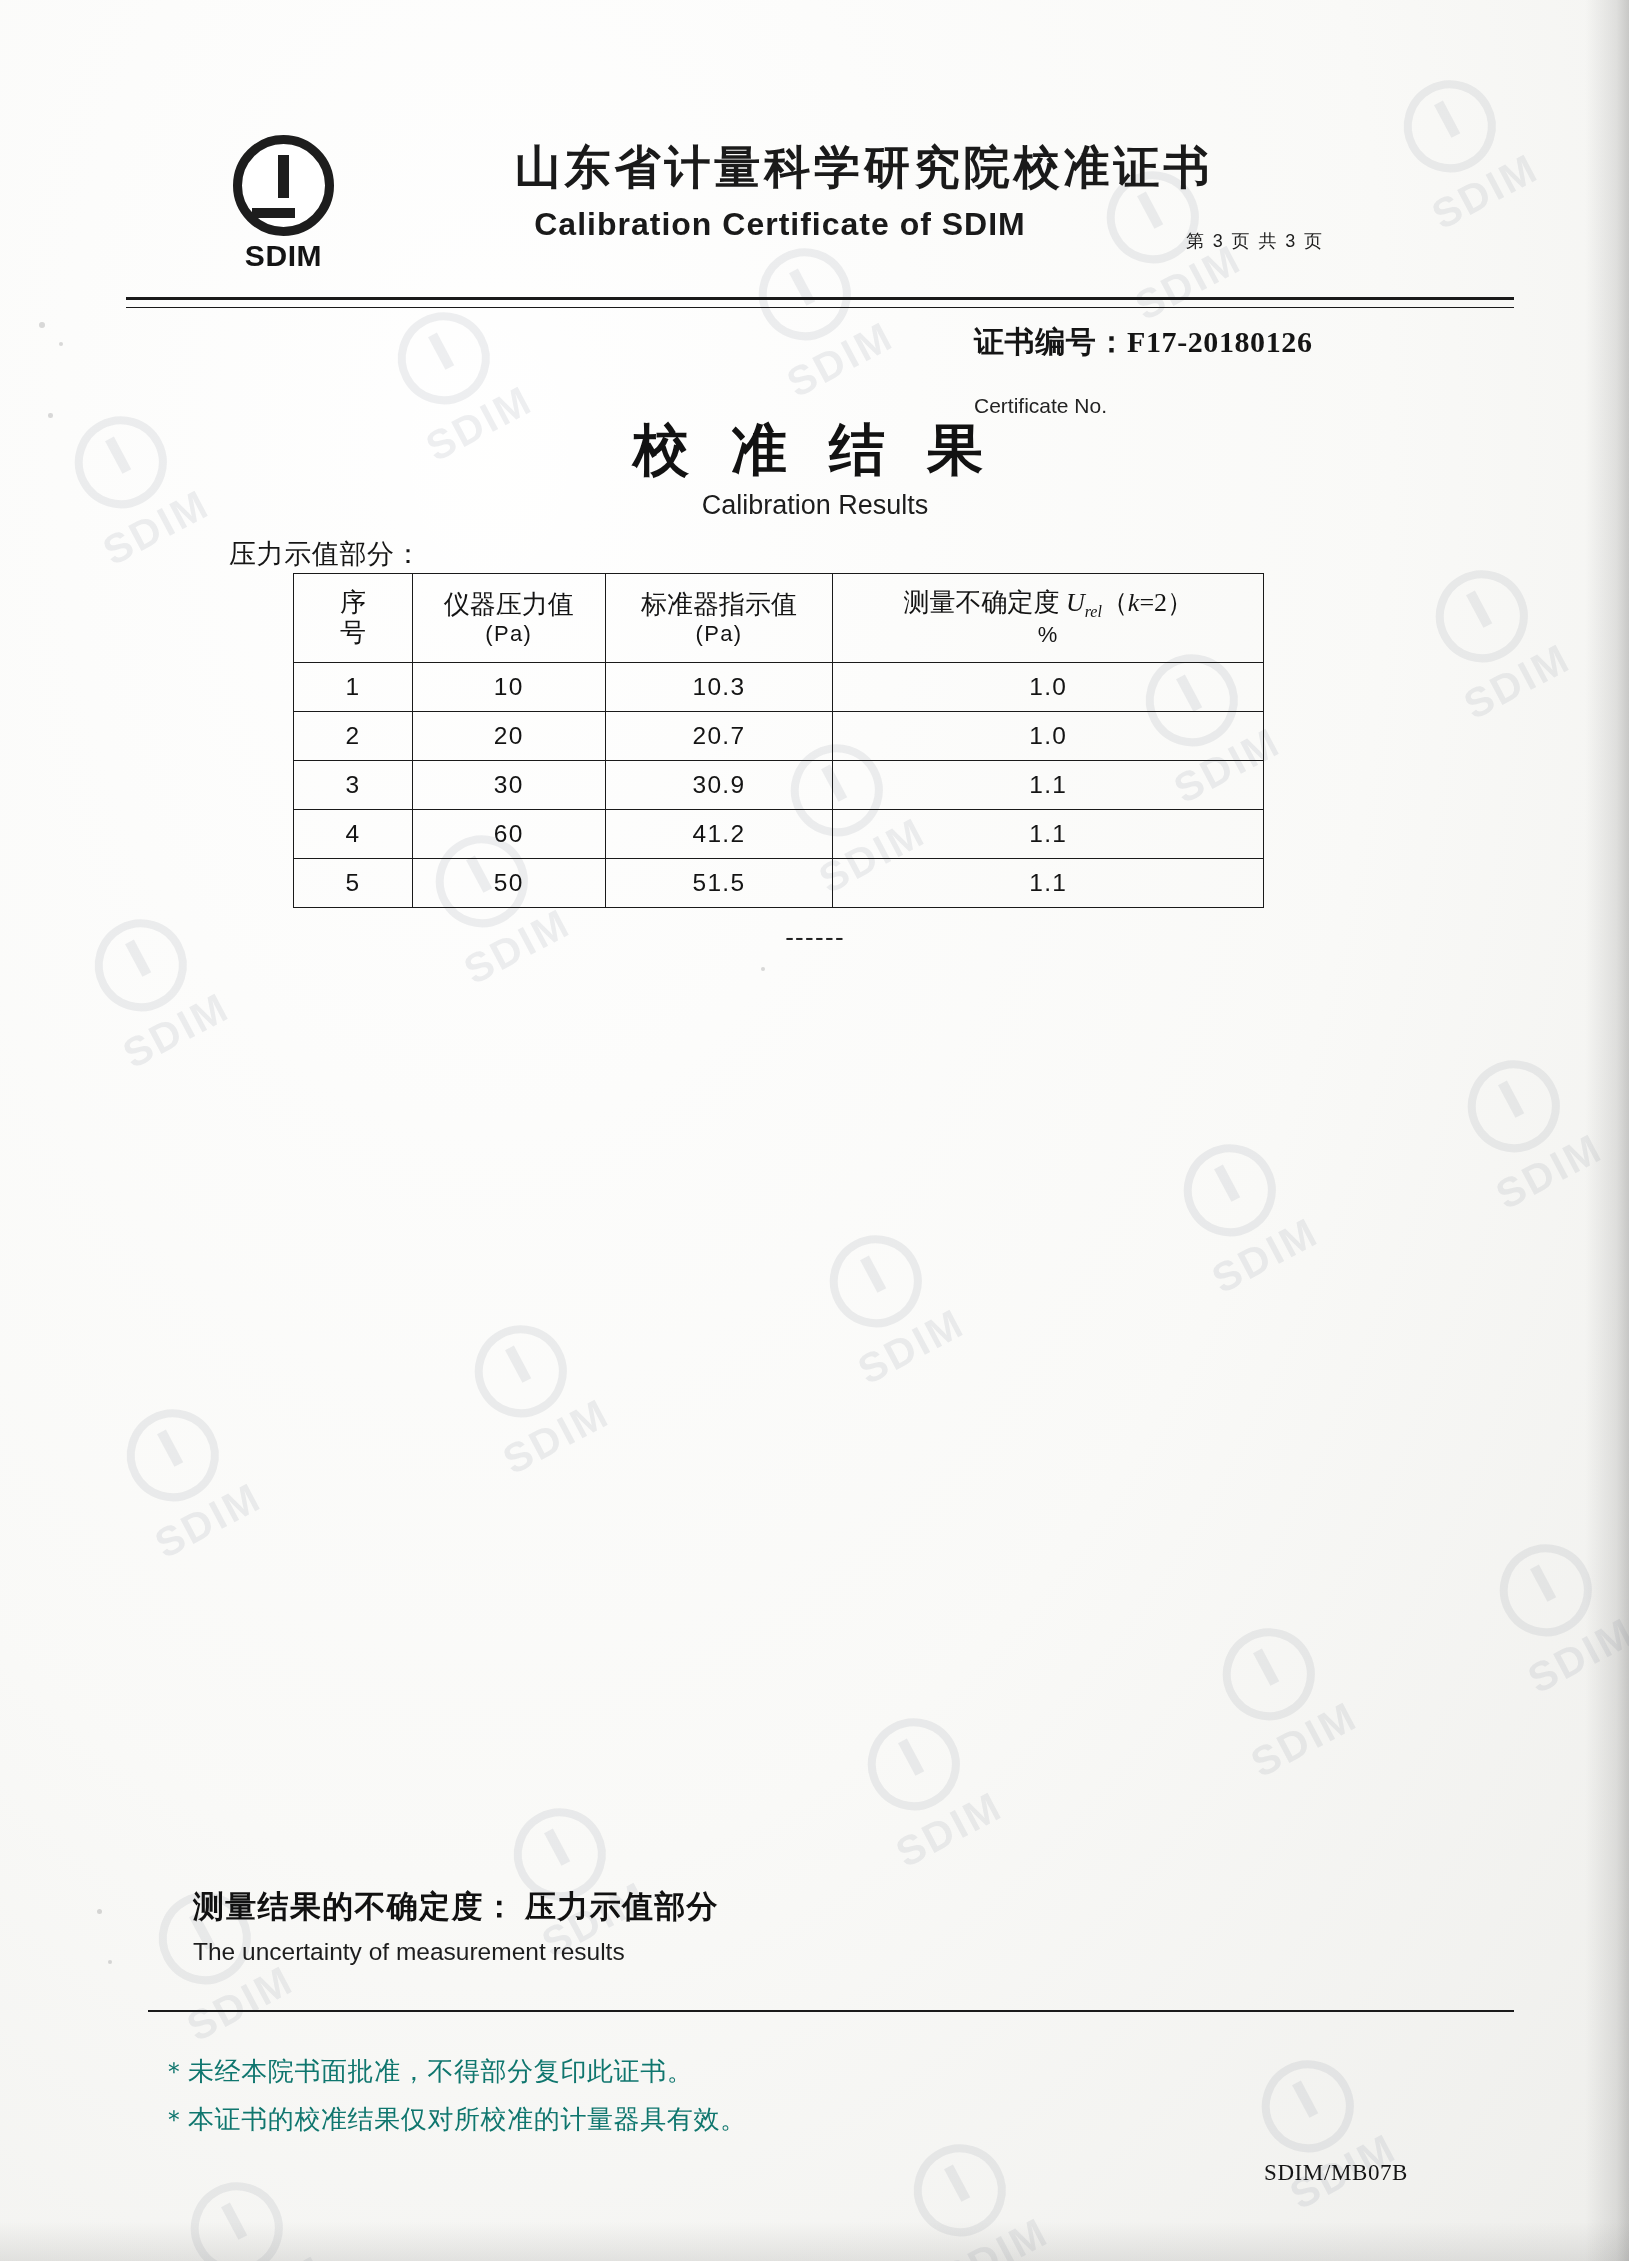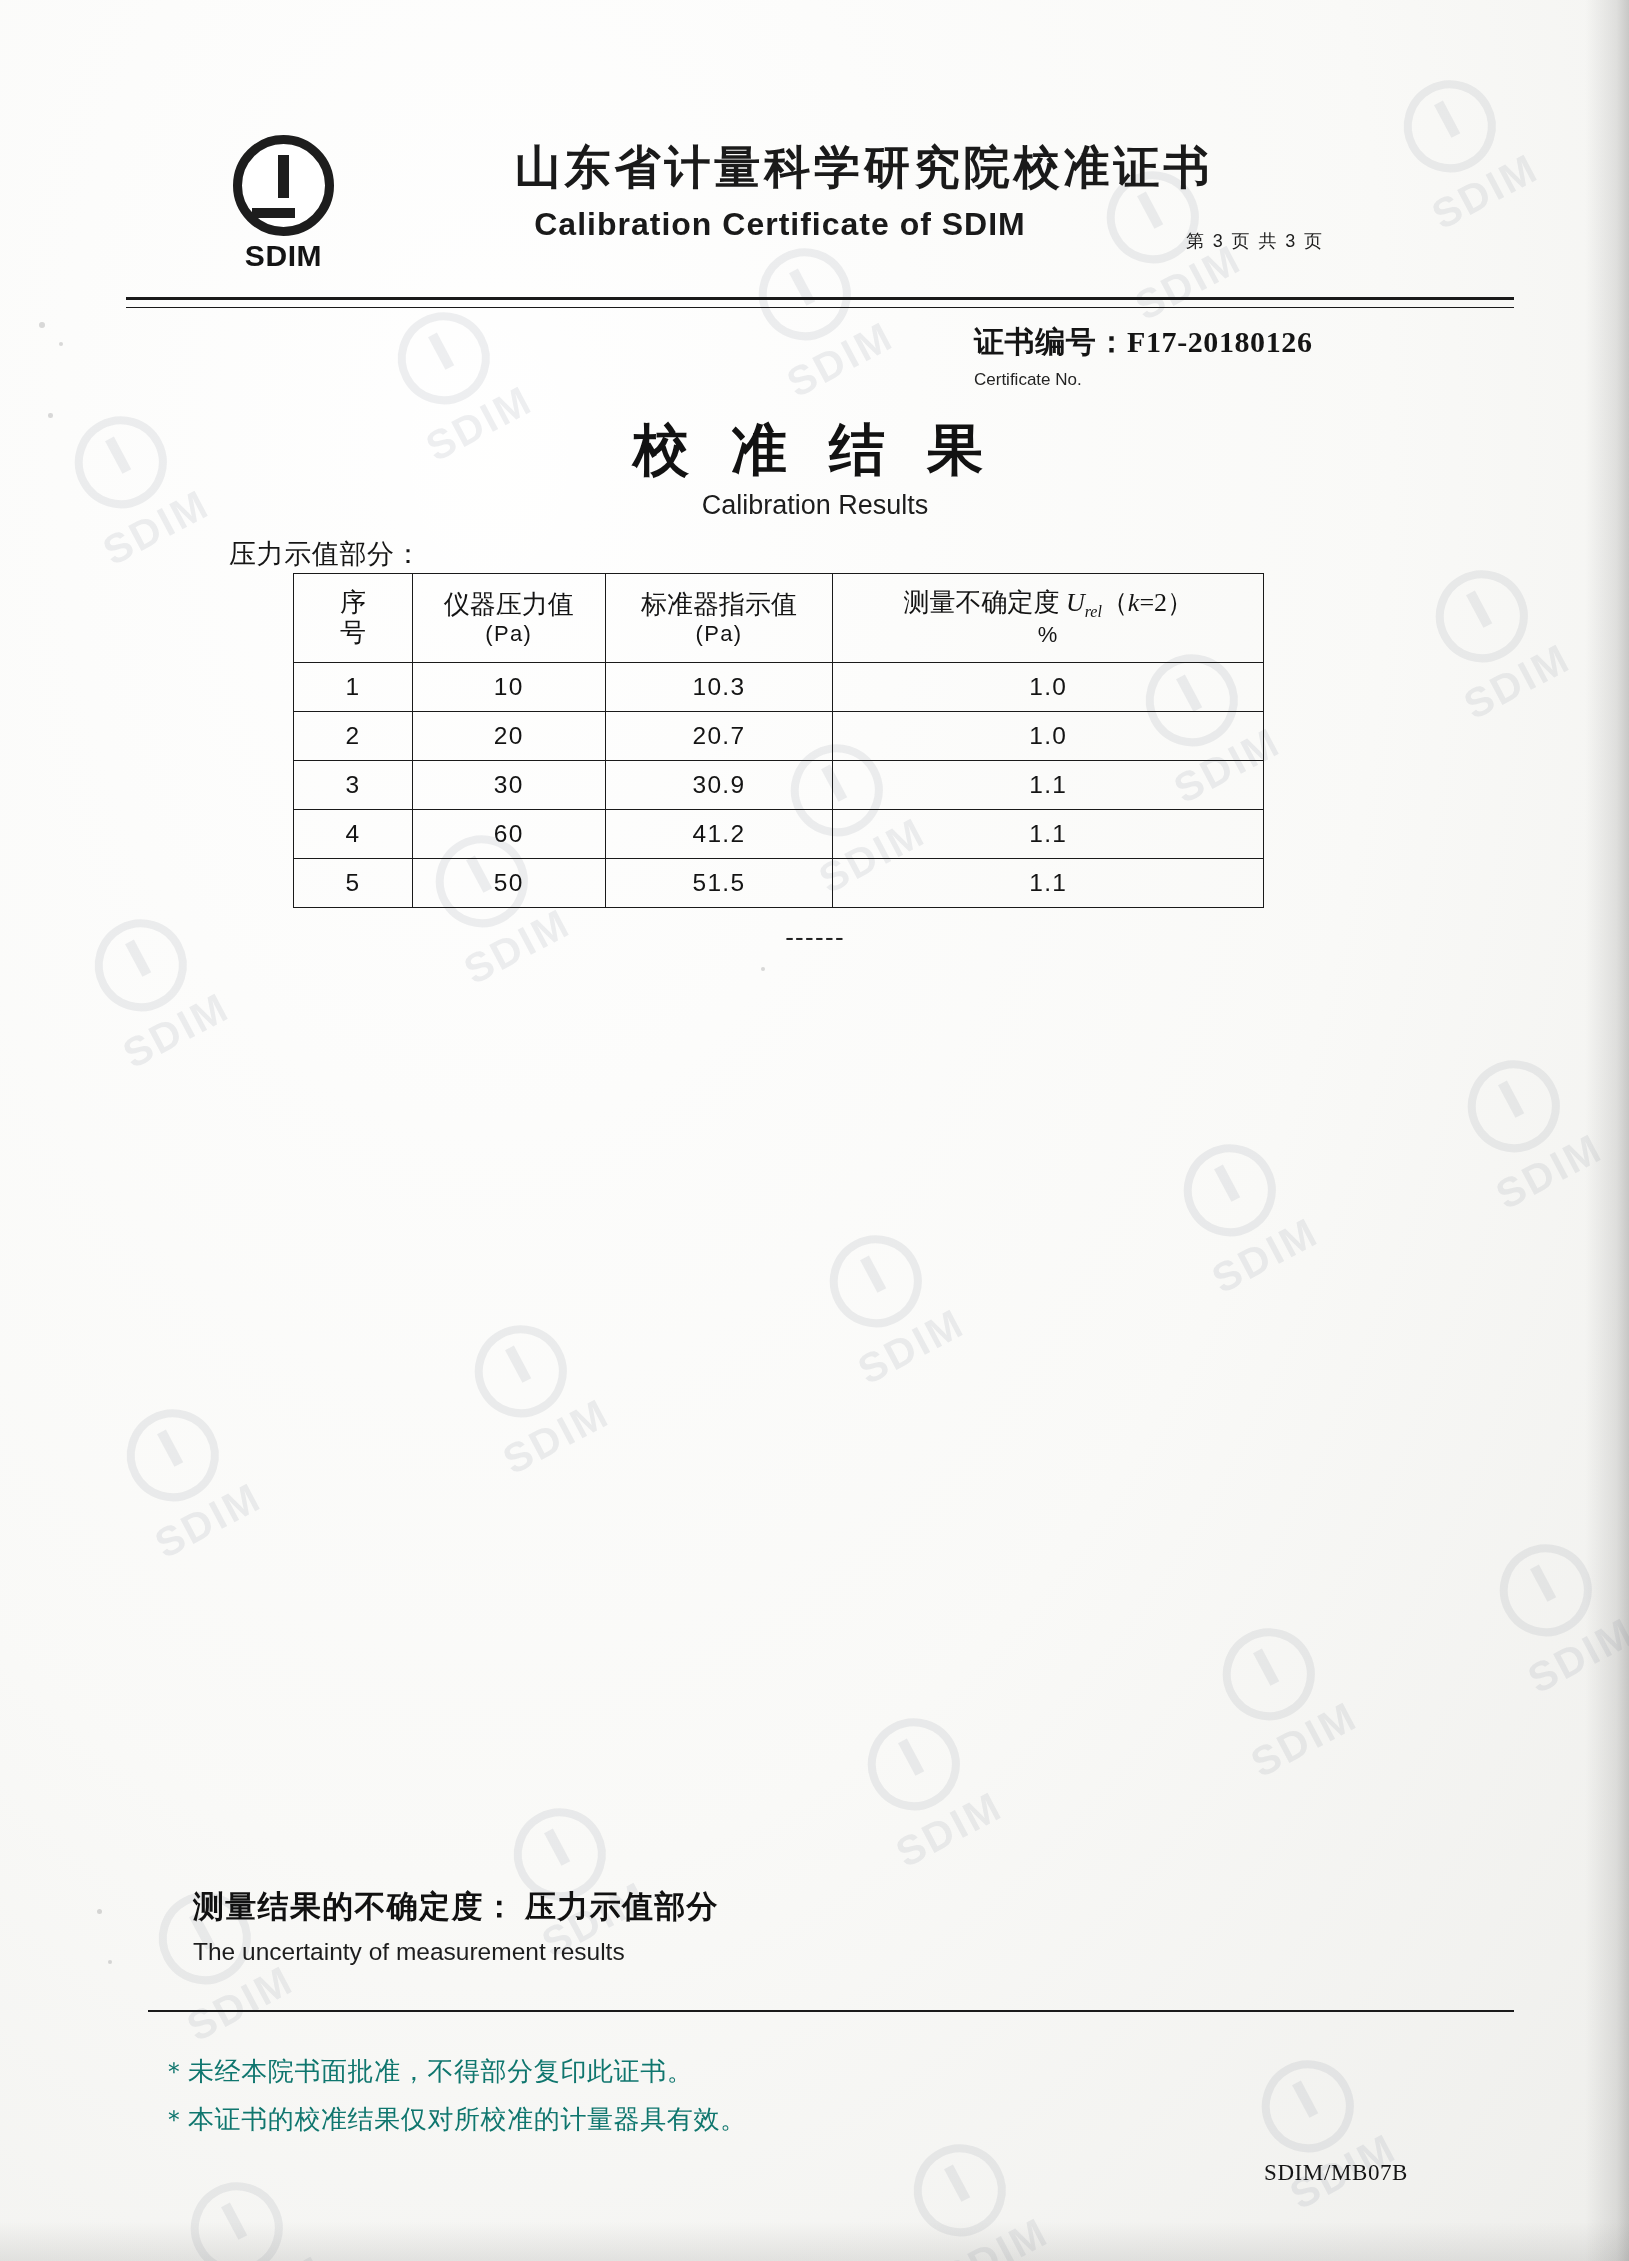--- a/index.html
+++ b/index.html
@@ -178,23 +178,23 @@
     left: 974px;
     top: 322px;
     font-size: 30px;
     font-weight: 700;
     color: #151515;
     letter-spacing: 0.6px;
   }
   .cert-no-en {
     position: absolute;
     left: 974px;
-    top: 370px;
-    font-family: "Liberation Sans", sans-serif;
-    font-size: 17px;
+    top: 394px;
+    font-family: "Liberation Sans", sans-serif;
+    font-size: 21px;
     color: #232323;
   }
 
   
   .sec-title-cn {
     position: absolute;
     left: 0; right: 0;
     top: 413px;
     text-align: center;
     font-size: 56px;

